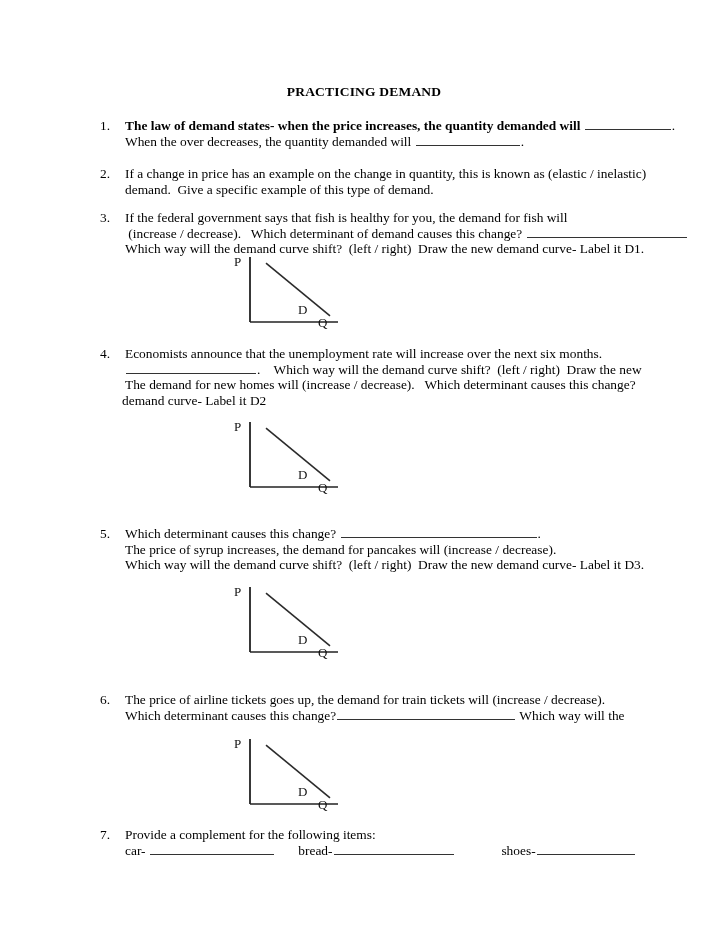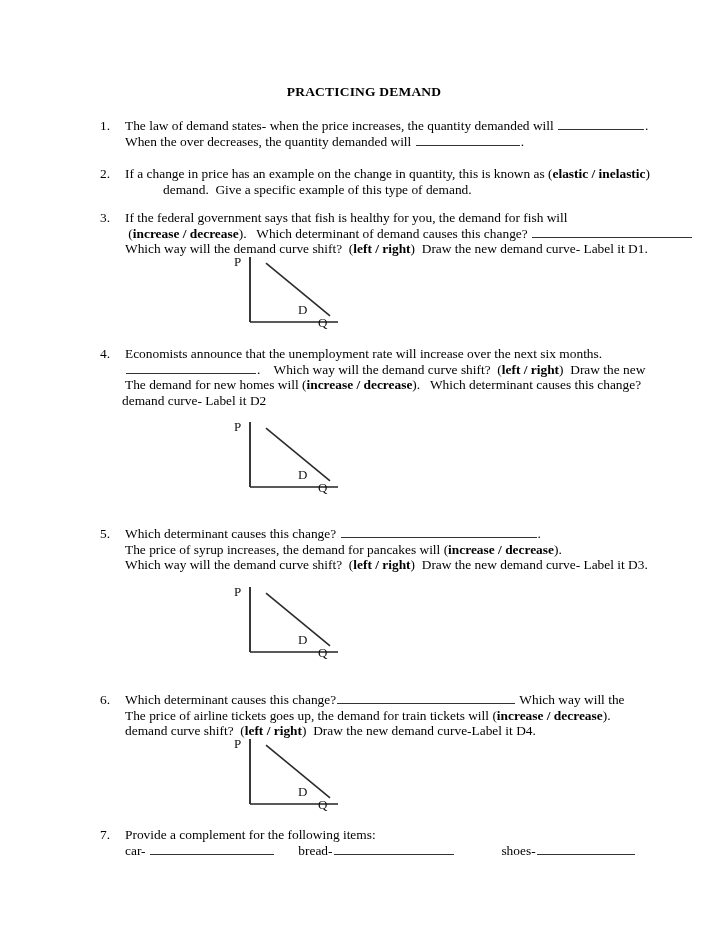--- a/index.html
+++ b/index.html
@@ -44,21 +44,21 @@
     top: 0;
     width: 22px;
     text-align: left;
   }
   .body-text {
     margin-left: 25px;
     display: block;
   }
   .ln { display: block; white-space: nowrap; }
   .ln.outdent { margin-left: -3px; }
-  b { font-weight: bold; }
+  b { font-weight: normal; }
   .blank {
     display: inline-block;
     border-bottom: 1px solid #333;
     height: 11px;
     vertical-align: baseline;
     margin: 0 1px;
   }
   
   .diagram {
     position: absolute;
@@ -71,29 +71,29 @@
 <body>
 
 <div class="page">
 
   <div class="doc-title">PRACTICING DEMAND</div>
 
   <div id="questions-layer">
       <div class="item" style="left: 100px; top: 118px;">
         <span class="num">1.</span>
         <span class="body-text">
-          <span class="ln"><span style="white-space: pre;">The law of demand states- when the price increases, the quantity demanded will </span><span class="blank" style="width: 86px;"></span><span style="white-space: pre;">.</span></span>
+          <span class="ln"><span style="white-space: pre; font-weight: bold;">The law of demand states- when the price increases, the quantity demanded will </span><span class="blank" style="width: 86px;"></span><span style="white-space: pre;">.</span></span>
           <span class="ln"><span style="white-space: pre;">When the over decreases, the quantity demanded will </span><span class="blank" style="width: 104px;"></span><span style="white-space: pre;">.</span></span>
         </span>
       </div>
       <div class="item" style="left: 100px; top: 166px;">
         <span class="num">2.</span>
         <span class="body-text">
           <span class="ln"><span style="white-space: pre;">If a change in price has an example on the change in quantity, this is known as (</span><b style="white-space: pre;">elastic / inelastic</b><span style="white-space: pre;">)</span></span>
-          <span class="ln"><span style="white-space: pre; margin-left: 38px;">demand.  Give a specific example of this type of demand.</span></span>
+          <span class="ln"><span style="white-space: pre;">demand.  Give a specific example of this type of demand.</span></span>
         </span>
       </div>
       <div class="item" style="left: 100px; top: 210px;">
         <span class="num">3.</span>
         <span class="body-text">
           <span class="ln"><span style="white-space: pre;">If the federal government says that fish is healthy for you, the demand for fish will</span></span>
           <span class="ln"><span style="white-space: pre;"> (</span><b style="white-space: pre;">increase / decrease</b><span style="white-space: pre;">).   Which determinant of demand causes this change? </span><span class="blank" style="width: 160px;"></span></span>
           <span class="ln"><span style="white-space: pre;">Which way will the demand curve shift?  (</span><b style="white-space: pre;">left / right</b><span style="white-space: pre;">)  Draw the new demand curve- Label it D1.</span></span>
         </span>
       </div>
@@ -110,23 +110,22 @@
         <span class="num">5.</span>
         <span class="body-text">
           <span class="ln"><span style="white-space: pre;">Which determinant causes this change? </span><span class="blank" style="width: 196px;"></span><span style="white-space: pre;">.</span></span>
           <span class="ln"><span style="white-space: pre;">The price of syrup increases, the demand for pancakes will (</span><b style="white-space: pre;">increase / decrease</b><span style="white-space: pre;">).</span></span>
           <span class="ln"><span style="white-space: pre;">Which way will the demand curve shift?  (</span><b style="white-space: pre;">left / right</b><span style="white-space: pre;">)  Draw the new demand curve- Label it D3.</span></span>
         </span>
       </div>
       <div class="item" style="left: 100px; top: 692px;">
         <span class="num">6.</span>
         <span class="body-text">
+          <span class="ln"><span style="white-space: pre;">The price of airline tickets goes up, the demand for train tickets will (</span><b style="white-space: pre;">increase / decrease</b><span style="white-space: pre;">).</span></span>
           <span class="ln"><span style="white-space: pre;">Which determinant causes this change?</span><span class="blank" style="width: 178px;"></span><span style="white-space: pre;"> Which way will the</span></span>
-          <span class="ln"><span style="white-space: pre;">The price of airline tickets goes up, the demand for train tickets will (</span><b style="white-space: pre;">increase / decrease</b><span style="white-space: pre;">).</span></span>
-          <span class="ln"><span style="white-space: pre;">demand curve shift?  (</span><b style="white-space: pre;">left / right</b><span style="white-space: pre;">)  Draw the new demand curve-Label it D4.</span></span>
         </span>
       </div>
       <div class="item" style="left: 100px; top: 827px;">
         <span class="num">7.</span>
         <span class="body-text">
           <span class="ln"><span style="white-space: pre;">Provide a complement for the following items:</span></span>
           <span class="ln"><span style="white-space: pre;">car- </span><span class="blank" style="width: 124px;"></span><span style="white-space: pre;">       bread-</span><span class="blank" style="width: 120px;"></span><span style="white-space: pre;">              shoes-</span><span class="blank" style="width: 98px;"></span></span>
         </span>
       </div>
     </div>

